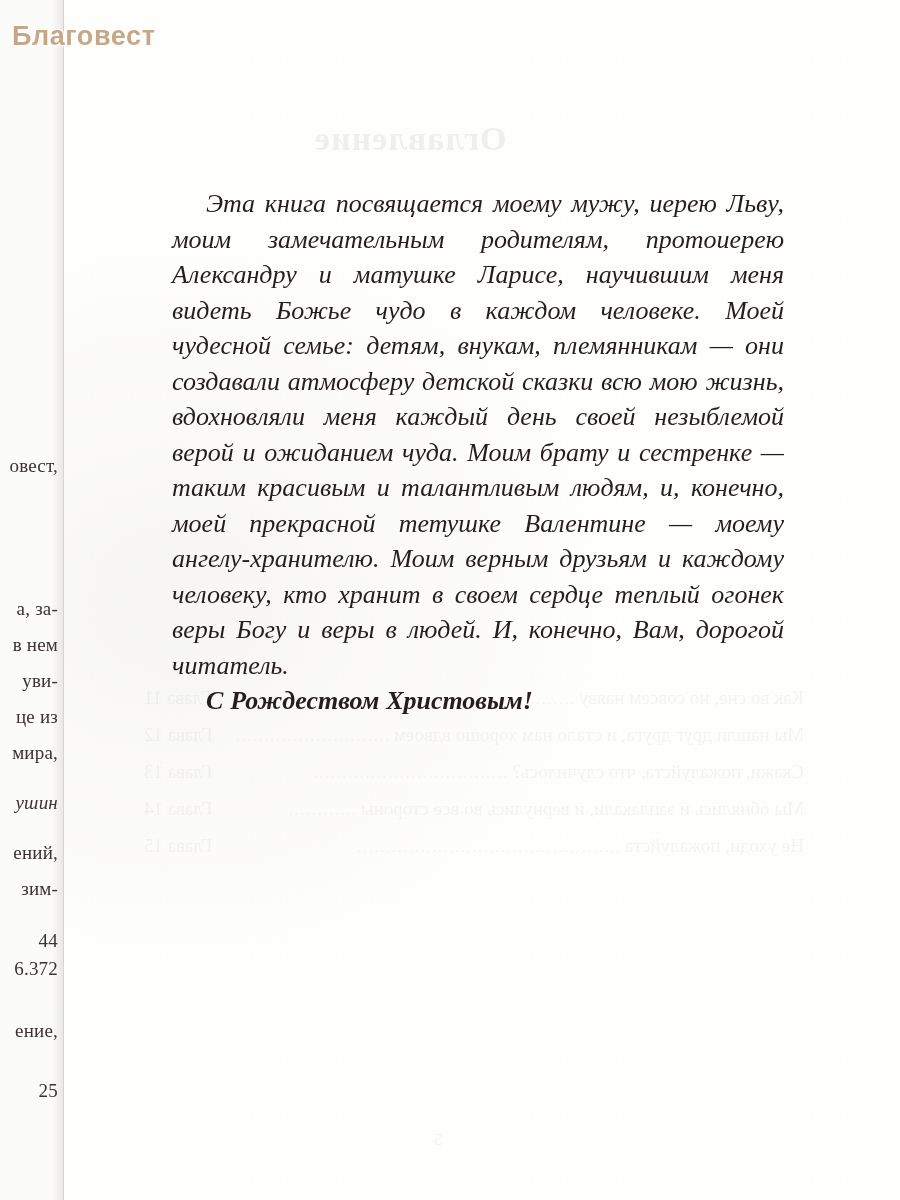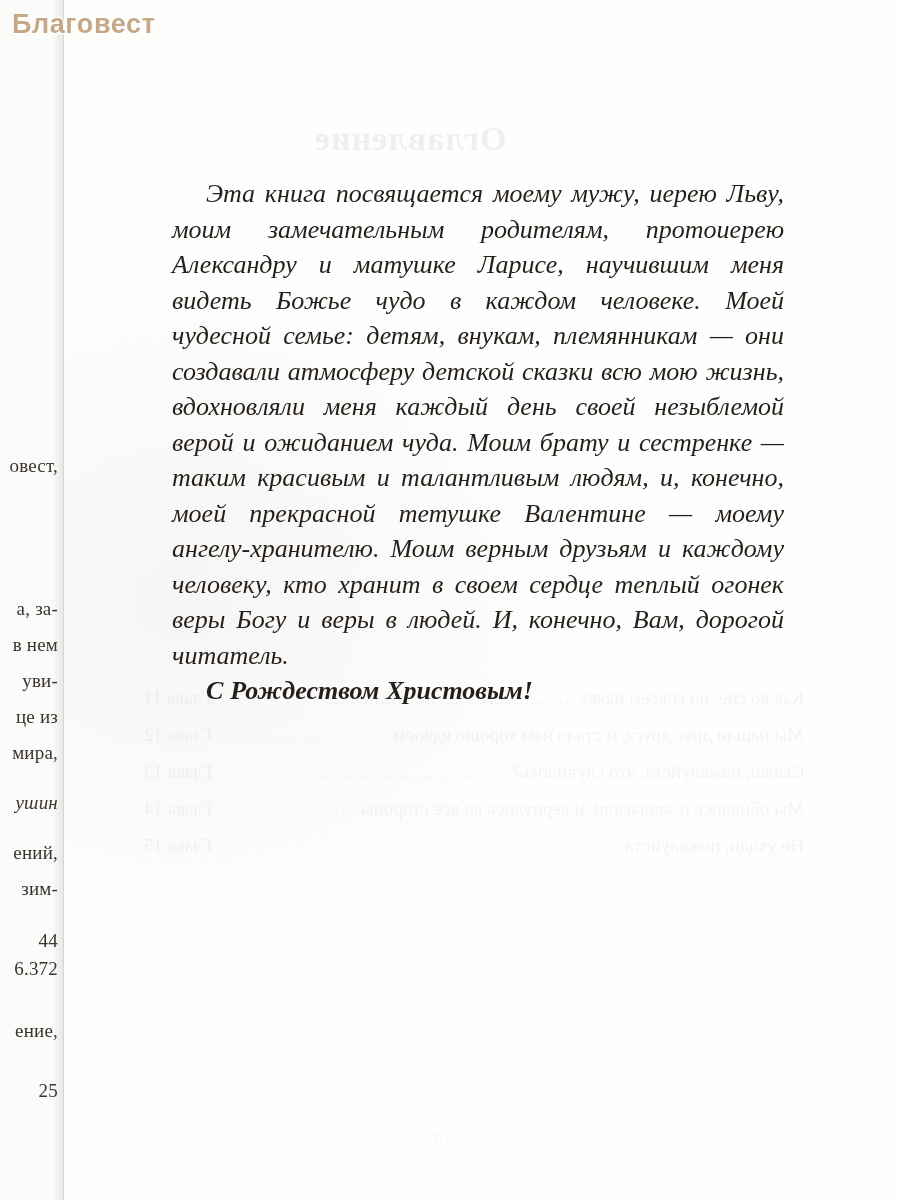--- a/index.html
+++ b/index.html
@@ -114,21 +114,21 @@
     left: 370px;
     top: 1130px;
     font-size: 17px;
     opacity: 0.05;
   }
 
   
   #dedication {
     position: absolute;
     left: 108px;        
-    top: 176px;
+    top: 186px;
     width: 612px;       
   }
   #dedication p {
     margin: 0;
     font-style: italic;
     font-size: 26px;
     line-height: 35.5px;
     color: #241f1c;
     text-align: justify;
     text-indent: 34px;
@@ -143,21 +143,21 @@
     font-size: 25px;
     line-height: 35.5px;
     color: #1d1916;
   }
   #sig-greeting { margin-top: 7px; }
 
   
   #watermark {
     position: absolute;
     left: 12px;
-    top: 9px;
+    top: 21px;
     font-family: "Liberation Sans", "DejaVu Sans", sans-serif;
     font-weight: bold;
     font-size: 27px;
     letter-spacing: .6px;
     color: #c6a888;
     text-shadow:
        1px  1px 0 rgba(255,255,255,.85),
       -1px -1px 0 rgba(255,255,255,.85),
        1px -1px 0 rgba(255,255,255,.85),
       -1px  1px 0 rgba(255,255,255,.85),

